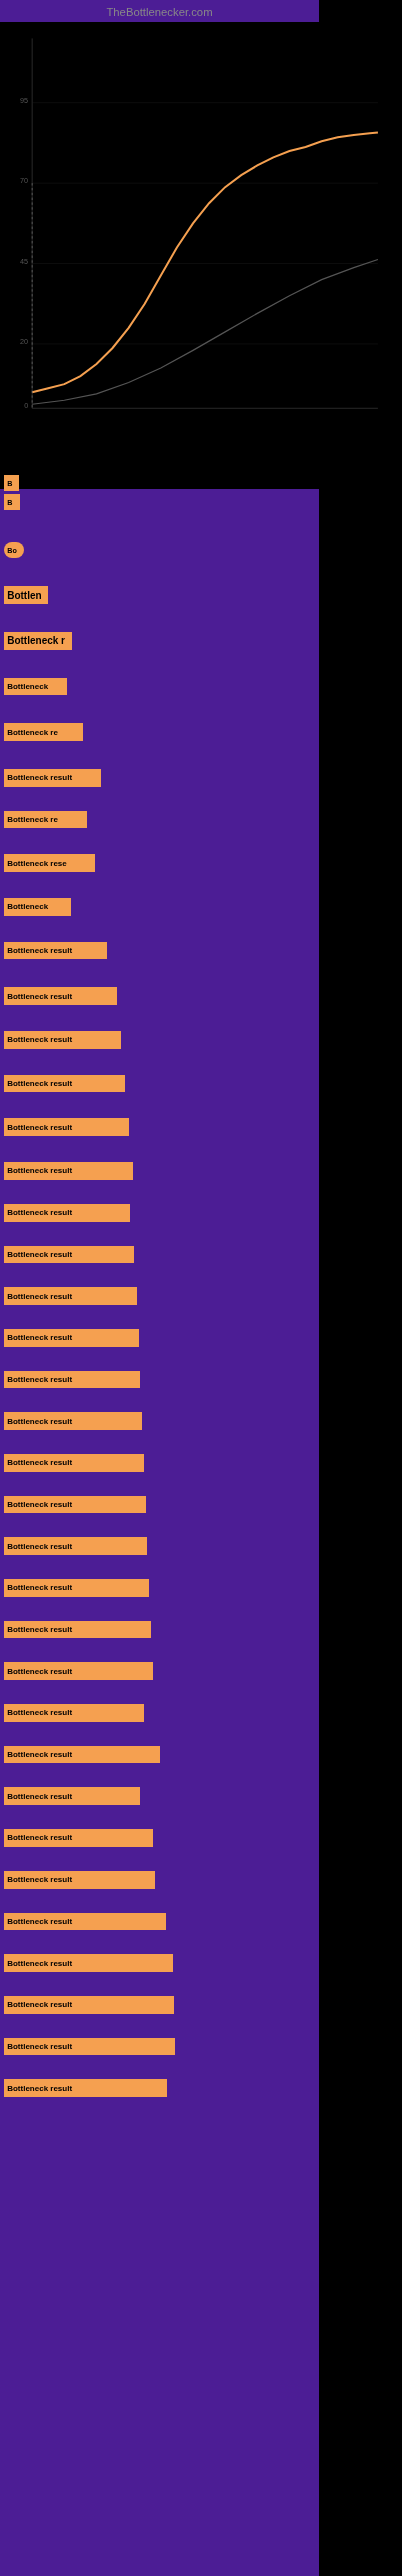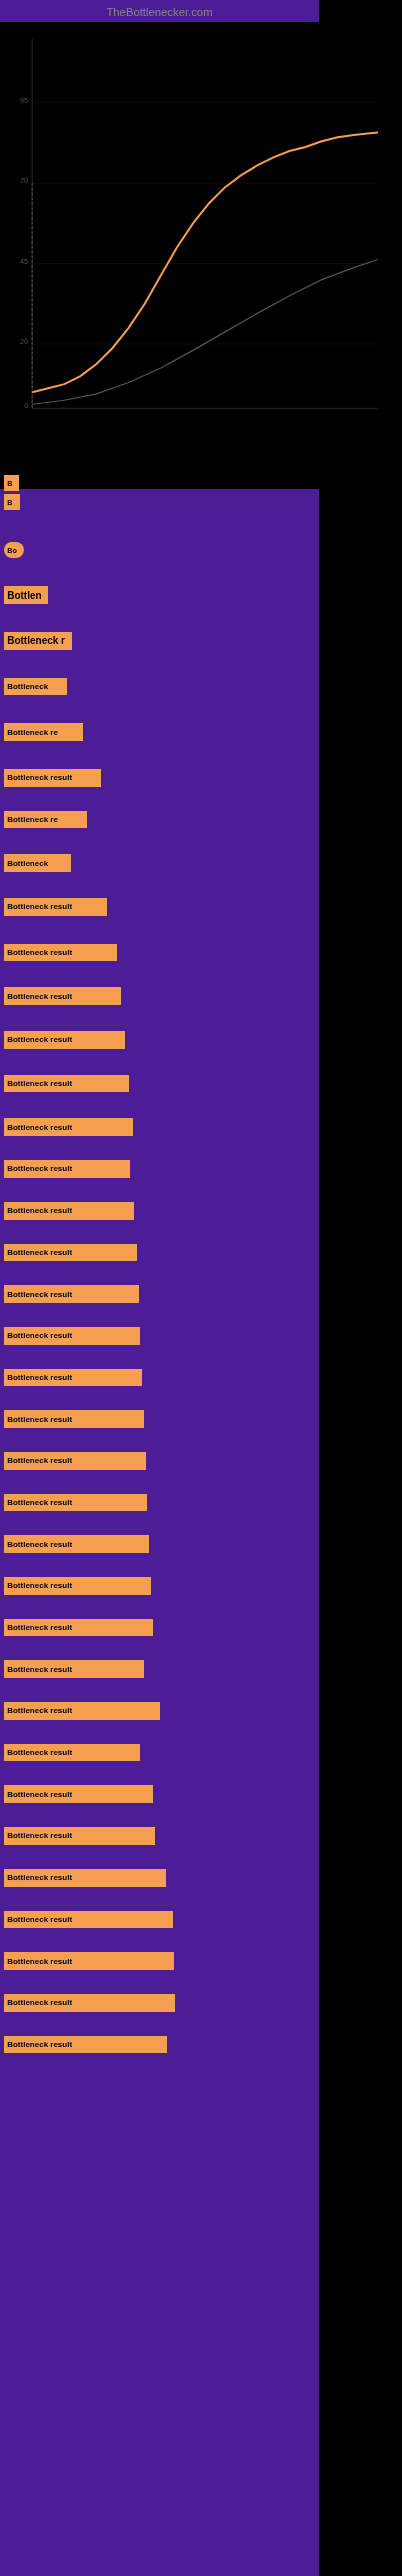--- a/index.html
+++ b/index.html
@@ -99,20 +99,23 @@
     </div>
 
     <div style="margin-bottom:3.2px; margin-top:28px;">
       <div class="bn-bar" style="width:97px; background:#f5a050; height:17.7px; font-size:8px;">Bottleneck result</div>
     </div>
 
     <div style="margin-bottom:3.2px; margin-top:24px;">
       <div class="bn-bar" style="width:83px; background:#f5a050; height:17.7px; font-size:8px;">Bottleneck re</div>
     </div>
 
+    <div style="margin-bottom:3.2px; margin-top:26px;">
+      <div class="bn-bar" style="width:91px; background:#f5a050; height:17.7px; font-size:8px;">Bottleneck rese</div>
+    </div>
 
     <div style="margin-bottom:3.2px; margin-top:26px;">
       <div class="bn-bar" style="width:67px; background:#f5a050; height:17.7px; font-size:8px;">Bottleneck</div>
     </div>
 
     <div style="margin-bottom:3.2px; margin-top:26px;">
       <div class="bn-bar" style="width:103px; background:#f5a050; height:17.7px; font-size:8px;">Bottleneck result</div>
     </div>
 
 

